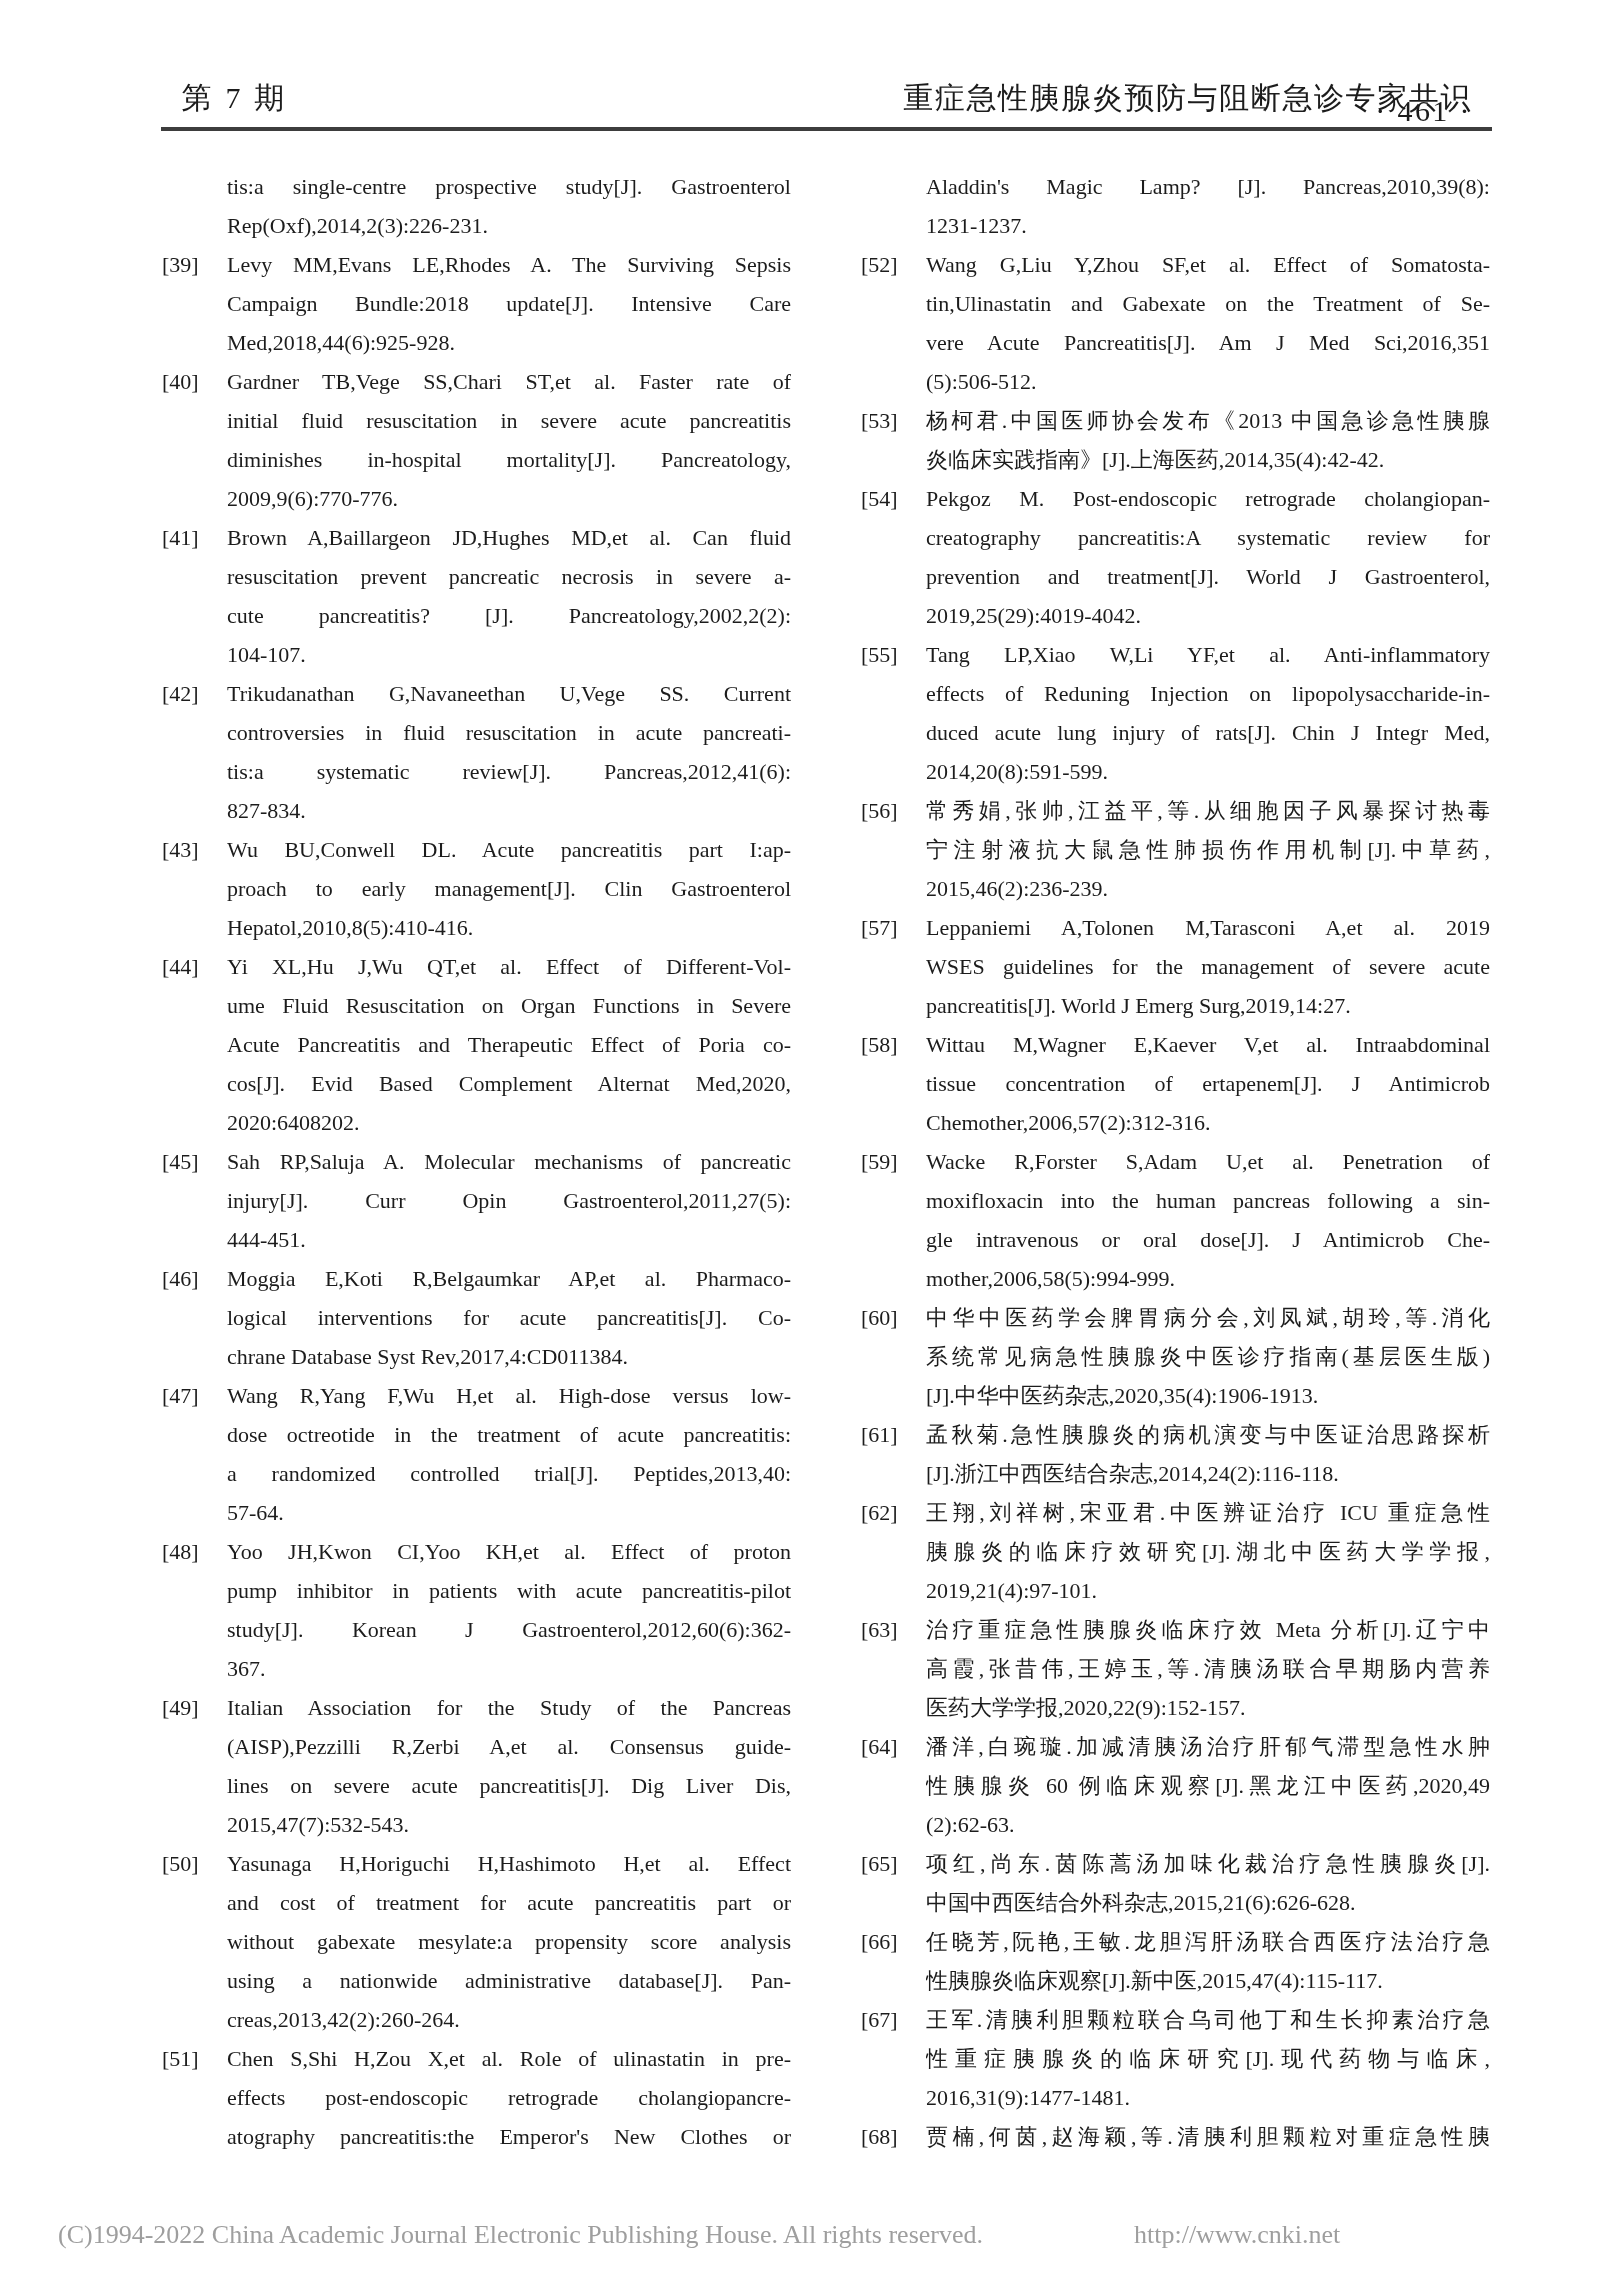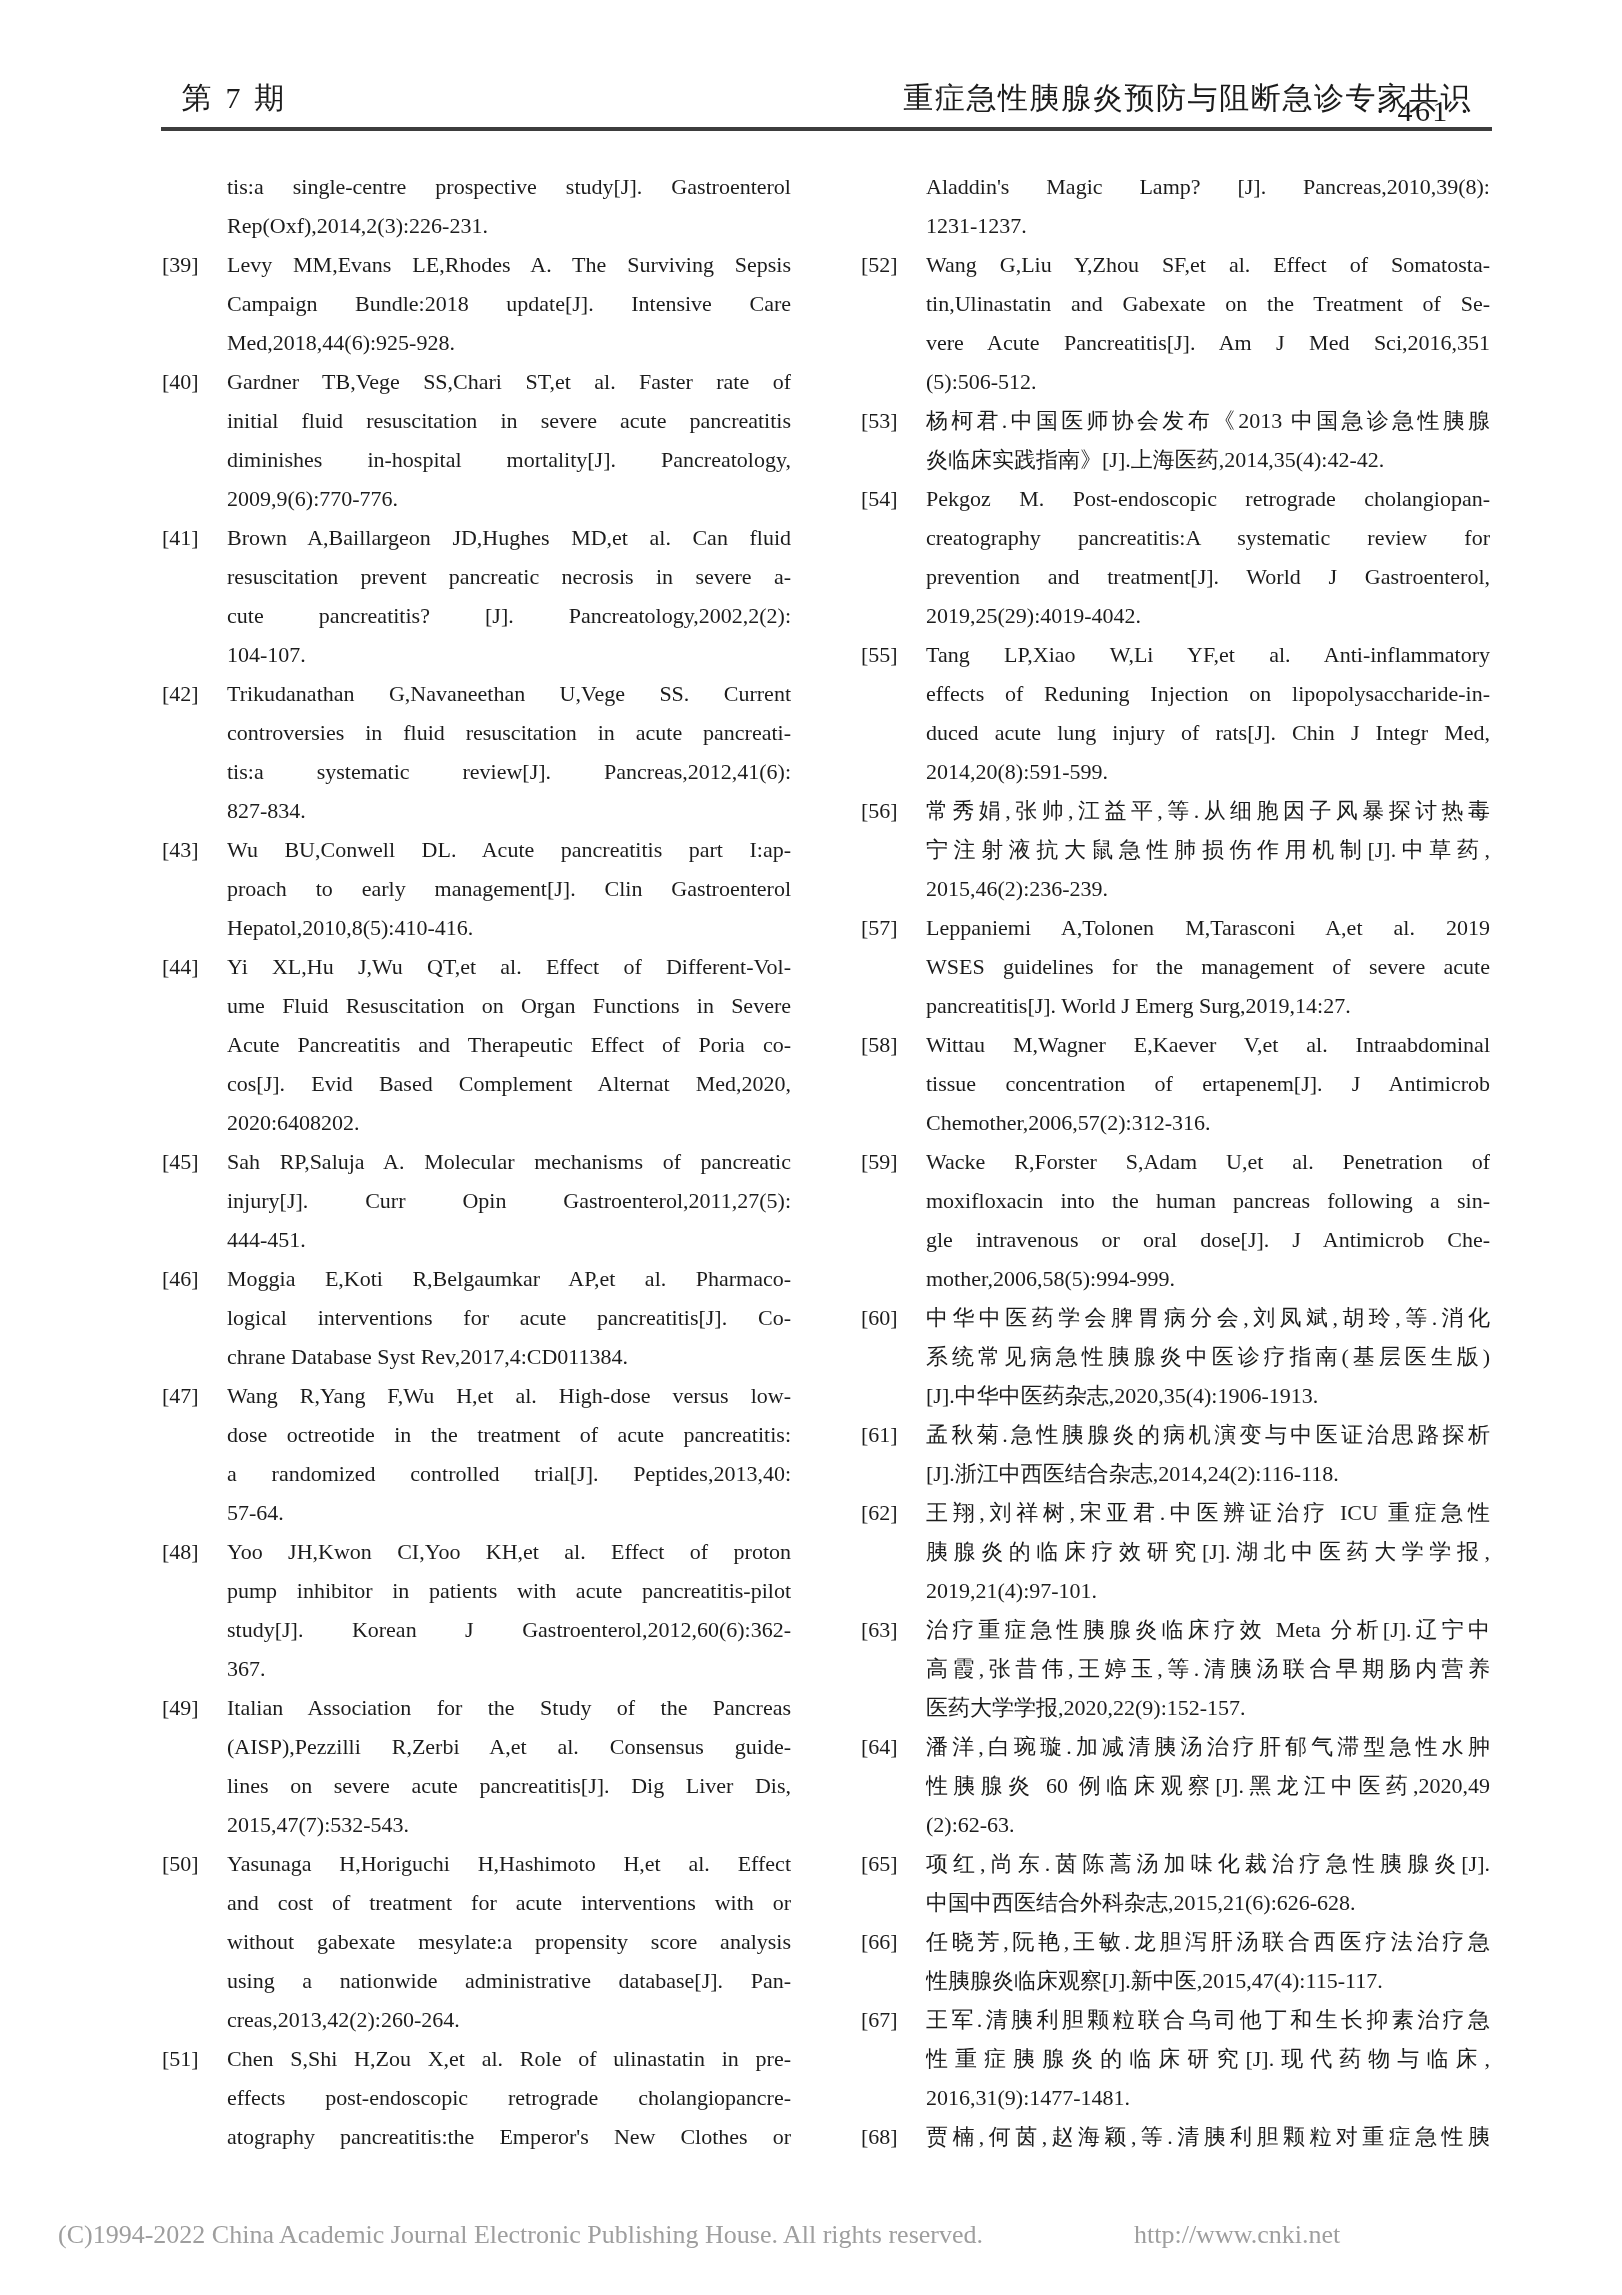--- a/index.html
+++ b/index.html
@@ -117,21 +117,21 @@
     <div class="ref">
       <span class="num">[49]</span>
       <div class="line">Italian Association for the Study of the Pancreas</div>
       <div class="line">(AISP),Pezzilli R,Zerbi A,et al. Consensus guide-</div>
       <div class="line">lines on severe acute pancreatitis[J]. Dig Liver Dis,</div>
       <div class="line last">2015,47(7):532-543.</div>
     </div>
     <div class="ref">
       <span class="num">[50]</span>
       <div class="line">Yasunaga H,Horiguchi H,Hashimoto H,et al. Effect</div>
-      <div class="line">and cost of treatment for acute interventions with or</div>
+      <div class="line">and cost of treatment for acute pancreatitis part or</div>
       <div class="line">without gabexate mesylate:a propensity score analysis</div>
       <div class="line">using a nationwide administrative database[J]. Pan-</div>
       <div class="line last">creas,2013,42(2):260-264.</div>
     </div>
     <div class="ref">
       <span class="num">[51]</span>
       <div class="line">Chen S,Shi H,Zou X,et al. Role of ulinastatin in pre-</div>
       <div class="line">effects post-endoscopic retrograde cholangiopancre-</div>
       <div class="line">atography pancreatitis:the Emperor's New Clothes or</div>
     </div>

